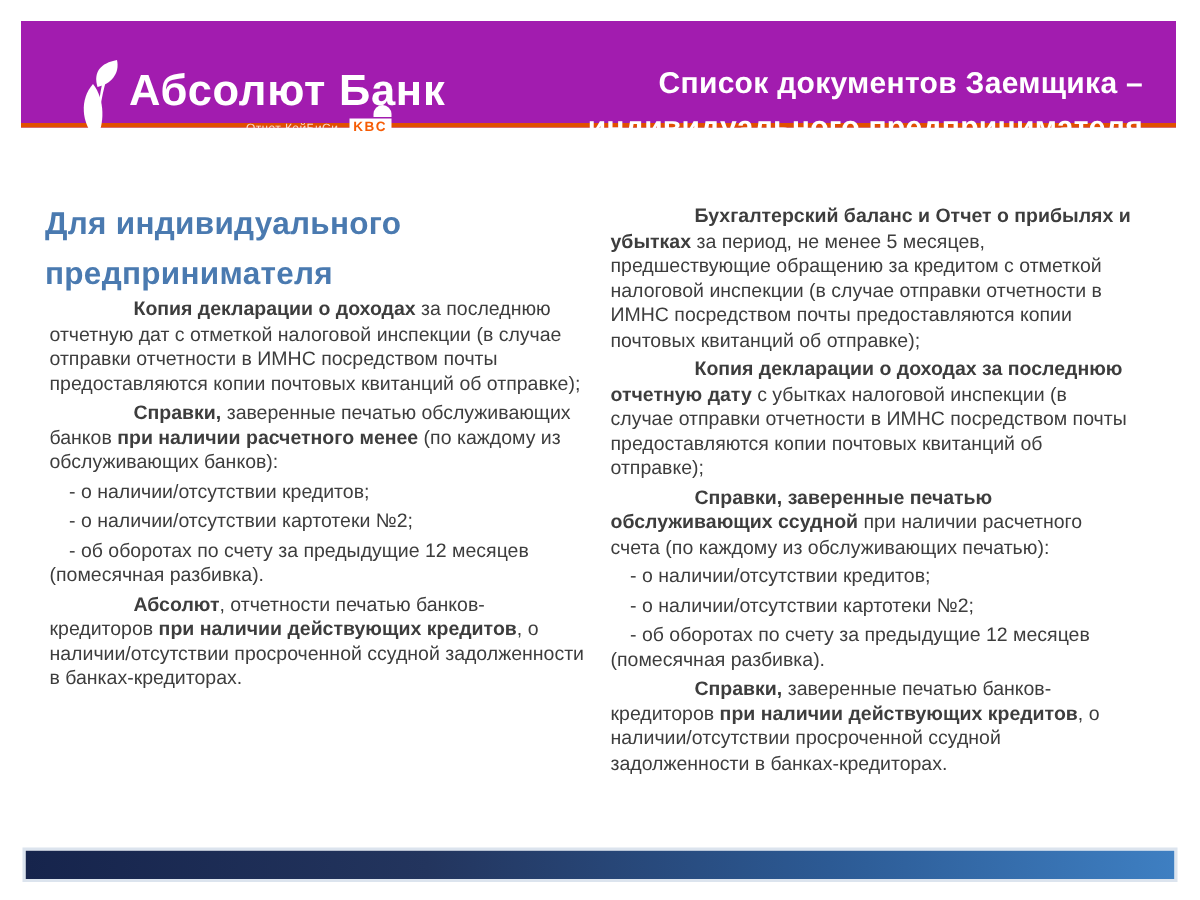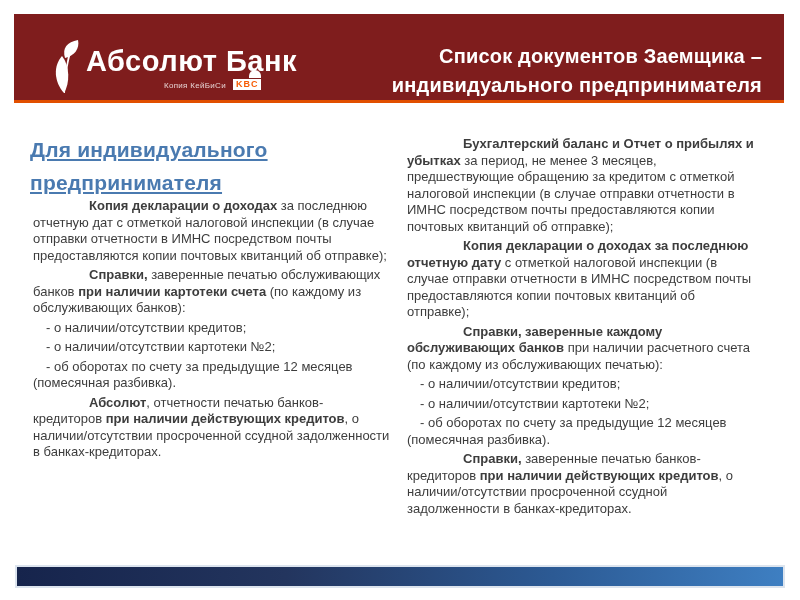--- a/index.html
+++ b/index.html
@@ -2,22 +2,22 @@
 <html><head>
 <meta charset="utf-8">
 <style>
   html,body{margin:0;padding:0;background:#ffffff;}
   .slide{
     position:relative;width:800px;height:600px;background:#ffffff;overflow:hidden;
     font-family:"Liberation Sans", sans-serif;
   }
   
   .banner{
-    position:absolute;left:14px;top:14px;width:770px;height:89px;
-    background:#7f1d1d;border-bottom:3px solid #E14F00;box-sizing:border-box;
+    position:absolute;left:14px;top:14px;width:770px;height:71px;
+    background:#a21caf;border-bottom:3px solid #E14F00;box-sizing:border-box;
   }
   .logo{position:absolute;left:38px;top:24px;display:flex;align-items:flex-start;}
   .leaf{width:30px;height:54px;margin-right:4px;margin-top:2px;}
   .brand{
     color:#ffffff;font-size:29px;font-weight:bold;letter-spacing:.5px;
     line-height:46px;white-space:nowrap;
   }
   .logo-sub{
     position:absolute;left:150px;top:56px;display:flex;align-items:flex-end;gap:7px;
   }
@@ -27,21 +27,21 @@
   .kbc-box{background:#ffffff;color:#F65C05;font-weight:bold;font-size:9px;padding:1px 3px;letter-spacing:1px;}
   .banner-title{
     position:absolute;right:22px;top:28px;text-align:right;color:#ffffff;
     font-weight:bold;font-size:20px;line-height:29px;letter-spacing:.2px;white-space:nowrap;
   }
   
   .col{position:absolute;top:133px;}
   .col-left{left:30px;width:363px;}
   .col-right{left:404px;width:354px;}
   .col-heading{
-    color:#4A7AB0;font-size:21px;font-weight:bold;text-decoration:underline;
+    color:#4A7AB0;font-size:21px;font-weight:bold;
     line-height:33px;height:62px;letter-spacing:.2px;
   }
   .para{font-size:13px;line-height:16.5px;color:#3D3D3D;margin:3px;}
   .p-indent{text-indent:56px;}
   .p-item{text-indent:13px;}
   
   .bottom-bar{
     position:absolute;left:15px;top:565px;width:766px;height:19px;
     background:linear-gradient(to right,#16244C 0%,#23355E 35%,#2C5A94 70%,#3E7FC2 100%);
     border:2px solid #DCE4EE;
@@ -57,50 +57,50 @@
     <div class="logo">
       <svg class="leaf" viewBox="0 0 30 54" aria-hidden="true">
         <path d="M12 53 C2 42 1 26 10 16 C18 26 18 43 12 53 Z" fill="#ffffff"></path>
         <path d="M13 18 C10 8 15 2 26 0 C28 9 22 16 13 18 Z" fill="#ffffff"></path>
         <path d="M12 53 C13 36 14 24 17 12 L19 13 C15 26 14 38 13 53 Z" fill="#ffffff"></path>
       </svg>
       <span class="brand">Абсолют Банк</span>
     </div>
 
     <div class="logo-sub">
-      <span class="group-label">Копия КейБиСи</span>
+      <span class="group-label">Отчет КейБиСи</span>
       <span class="kbc">
         <span class="kbc-icon"></span>
         <span class="kbc-box">KBC</span>
       </span>
     </div>
 
     <div class="banner-title">
       <div>Список документов Заемщика –</div>
       <div>индивидуального предпринимателя</div>
     </div>
   </div>
 
   <div class="col col-left">
     <div class="col-heading">Для индивидуального предпринимателя</div>
     <div>
         <p class="para p-indent"><span style="font-weight: bold;">Копия декларации о доходах</span><span> за последнюю отчетную дат с отметкой налоговой инспекции (в случае отправки отчетности в ИМНС посредством почты предоставляются копии почтовых квитанций об отправке);</span></p>
-        <p class="para p-indent"><span style="font-weight: bold;">Справки,</span><span> заверенные печатью обслуживающих банков </span><span style="font-weight: bold;">при наличии картотеки счета</span><span> (по каждому из обслуживающих банков):</span></p>
+        <p class="para p-indent"><span style="font-weight: bold;">Справки,</span><span> заверенные печатью обслуживающих банков </span><span style="font-weight: bold;">при наличии расчетного менее</span><span> (по каждому из обслуживающих банков):</span></p>
         <p class="para p-item"><span>- о наличии/отсутствии кредитов;</span></p>
         <p class="para p-item"><span>- о наличии/отсутствии картотеки №2;</span></p>
         <p class="para p-item"><span>- об оборотах по счету за предыдущие 12 месяцев (помесячная разбивка).</span></p>
         <p class="para p-indent"><span style="font-weight: bold;">Абсолют</span><span>, отчетности печатью банков-кредиторов </span><span style="font-weight: bold;">при наличии действующих кредитов</span><span>, о наличии/отсутствии просроченной ссудной задолженности в банках-кредиторах.</span></p>
       </div>
   </div>
 
   <div class="col col-right">
     <div>
-        <p class="para p-indent"><span style="font-weight: bold;">Бухгалтерский баланс и Отчет о прибылях и убытках</span><span> за период, не менее 3 месяцев, предшествующие обращению за кредитом с отметкой налоговой инспекции (в случае отправки отчетности в ИМНС посредством почты предоставляются копии почтовых квитанций об отправке);</span></p>
-        <p class="para p-indent"><span style="font-weight: bold;">Копия декларации о доходах за последнюю отчетную дату</span><span> с отметкой налоговой инспекции (в случае отправки отчетности в ИМНС посредством почты предоставляются копии почтовых квитанций об отправке);</span></p>
-        <p class="para p-indent"><span style="font-weight: bold;">Справки, заверенные каждому обслуживающих банков</span><span> при наличии расчетного счета (по каждому из обслуживающих печатью):</span></p>
+        <p class="para p-indent"><span style="font-weight: bold;">Бухгалтерский баланс и Отчет о прибылях и убытках</span><span> за период, не менее 5 месяцев, предшествующие обращению за кредитом с отметкой налоговой инспекции (в случае отправки отчетности в ИМНС посредством почты предоставляются копии почтовых квитанций об отправке);</span></p>
+        <p class="para p-indent"><span style="font-weight: bold;">Копия декларации о доходах за последнюю отчетную дату</span><span> с убытках налоговой инспекции (в случае отправки отчетности в ИМНС посредством почты предоставляются копии почтовых квитанций об отправке);</span></p>
+        <p class="para p-indent"><span style="font-weight: bold;">Справки, заверенные печатью обслуживающих ссудной</span><span> при наличии расчетного счета (по каждому из обслуживающих печатью):</span></p>
         <p class="para p-item"><span>- о наличии/отсутствии кредитов;</span></p>
         <p class="para p-item"><span>- о наличии/отсутствии картотеки №2;</span></p>
         <p class="para p-item"><span>- об оборотах по счету за предыдущие 12 месяцев (помесячная разбивка).</span></p>
         <p class="para p-indent"><span style="font-weight: bold;">Справки,</span><span> заверенные печатью банков-кредиторов </span><span style="font-weight: bold;">при наличии действующих кредитов</span><span>, о наличии/отсутствии просроченной ссудной задолженности в банках-кредиторах.</span></p>
       </div>
   </div>
 
   <div class="bottom-bar"></div>
 
 </div>

